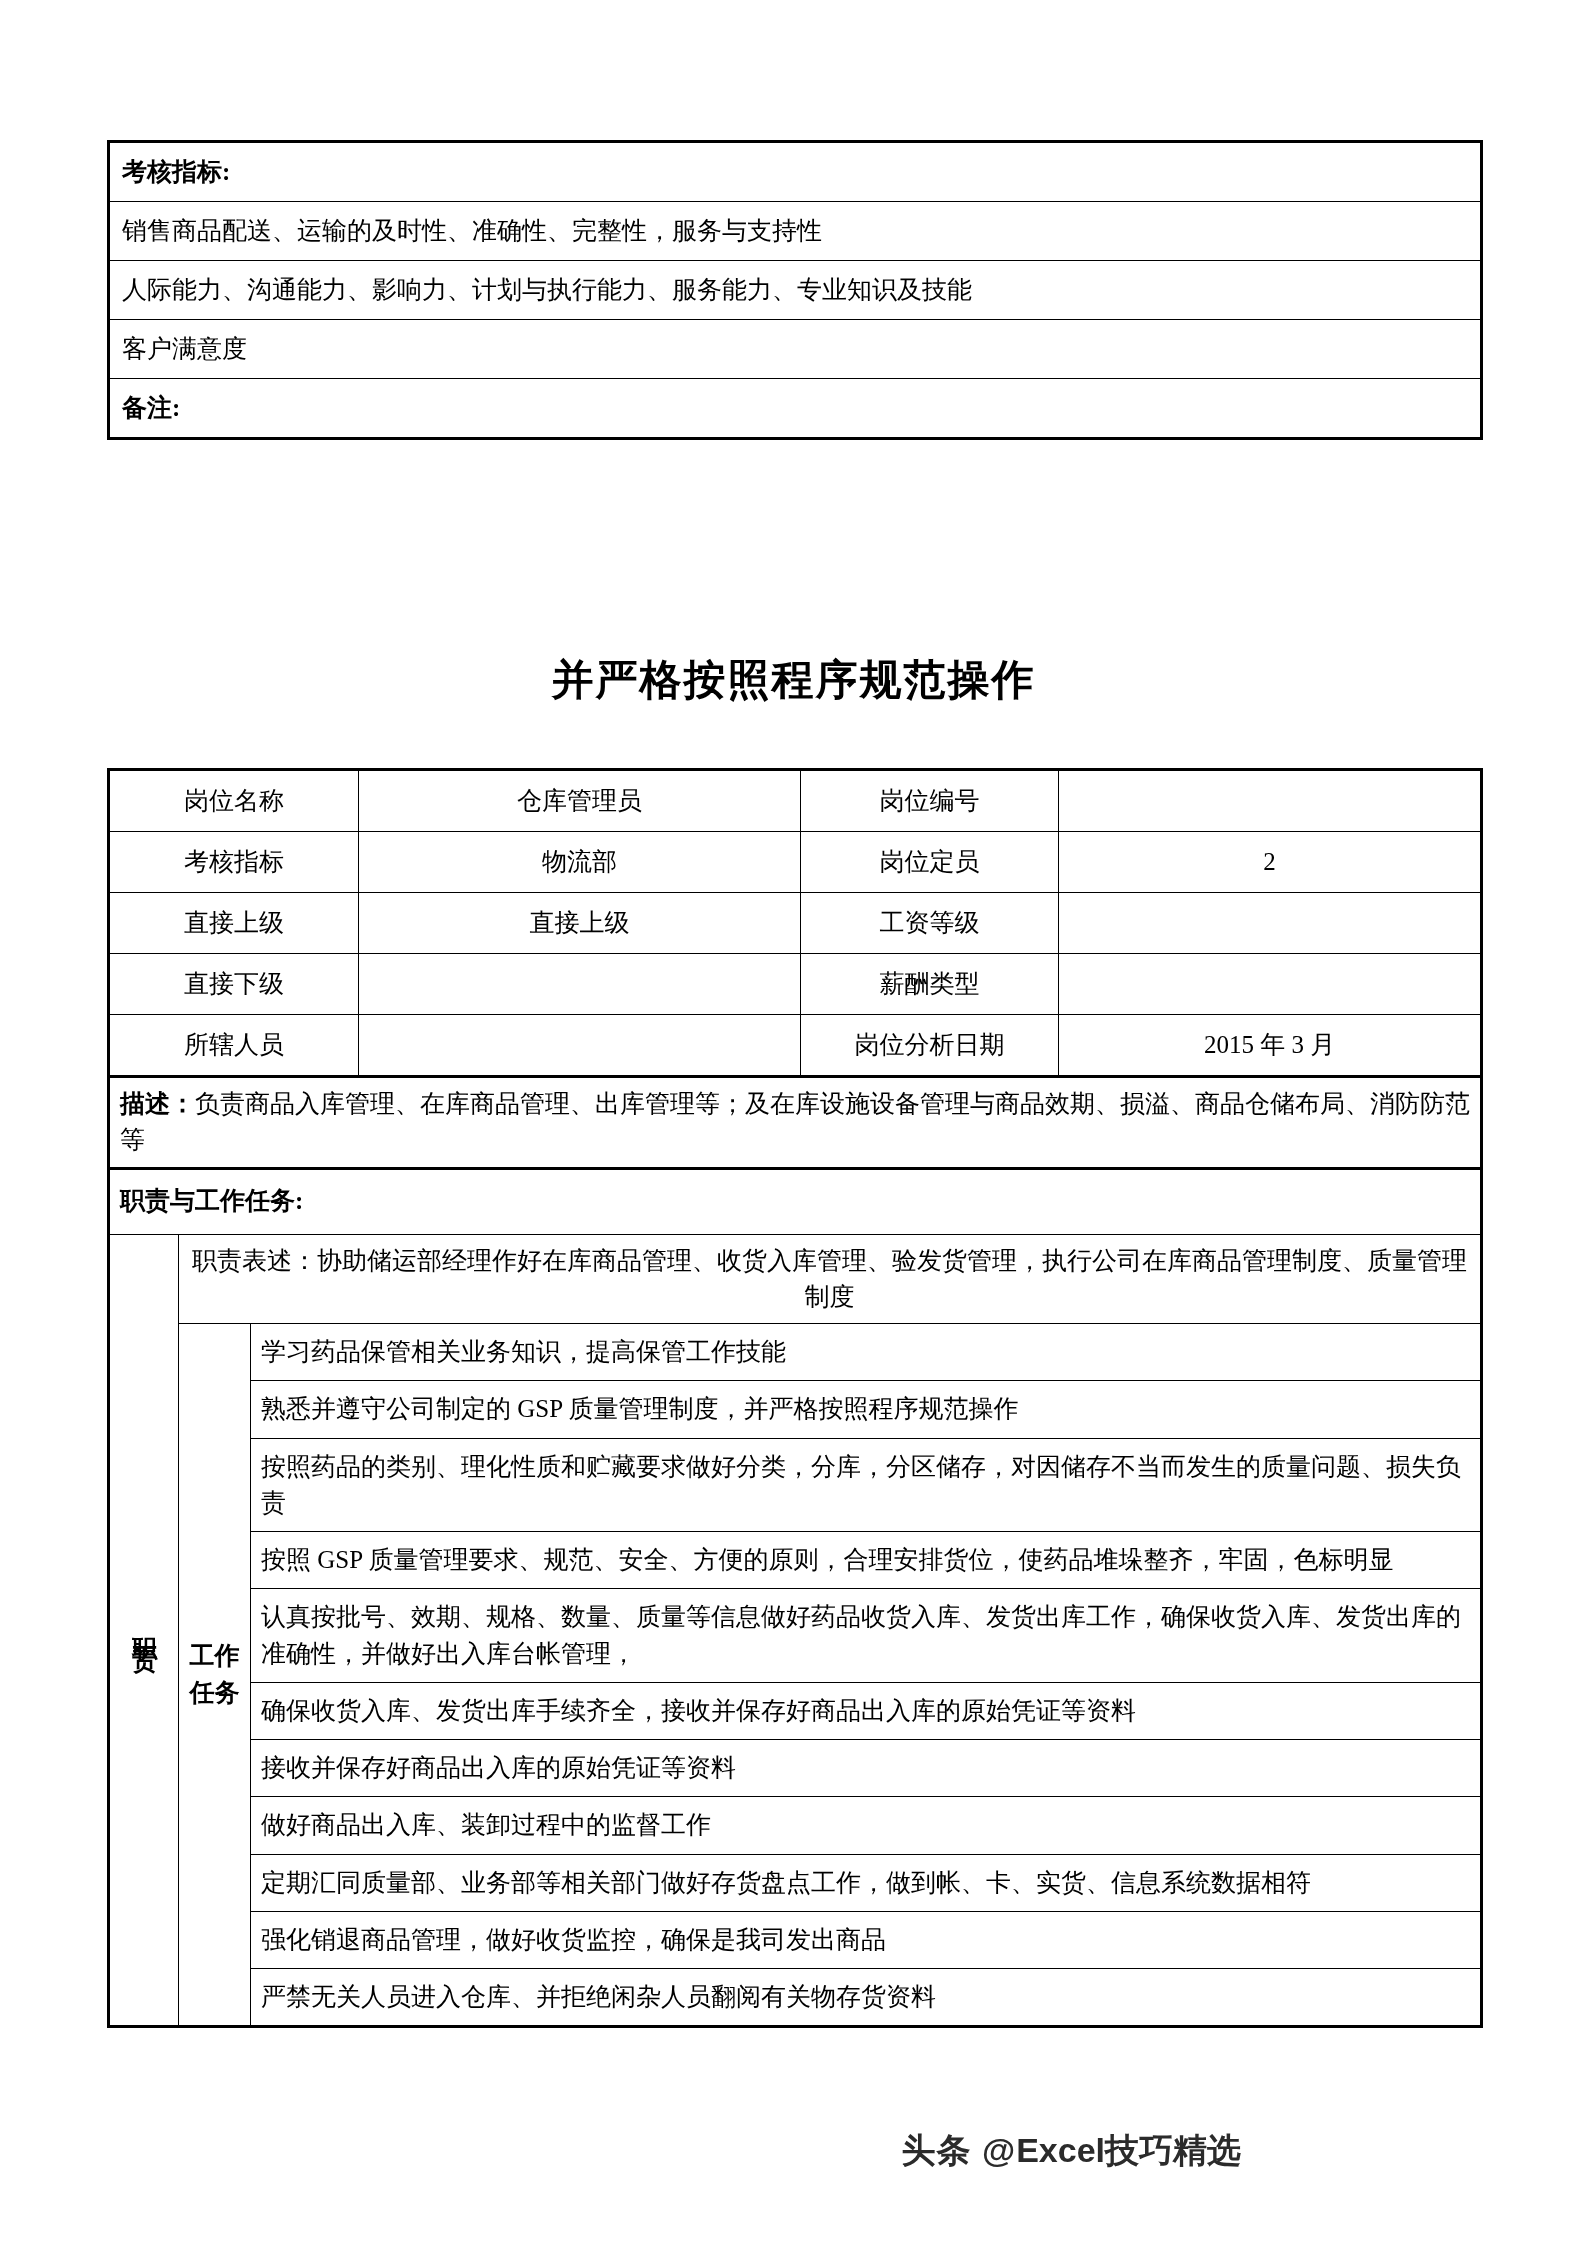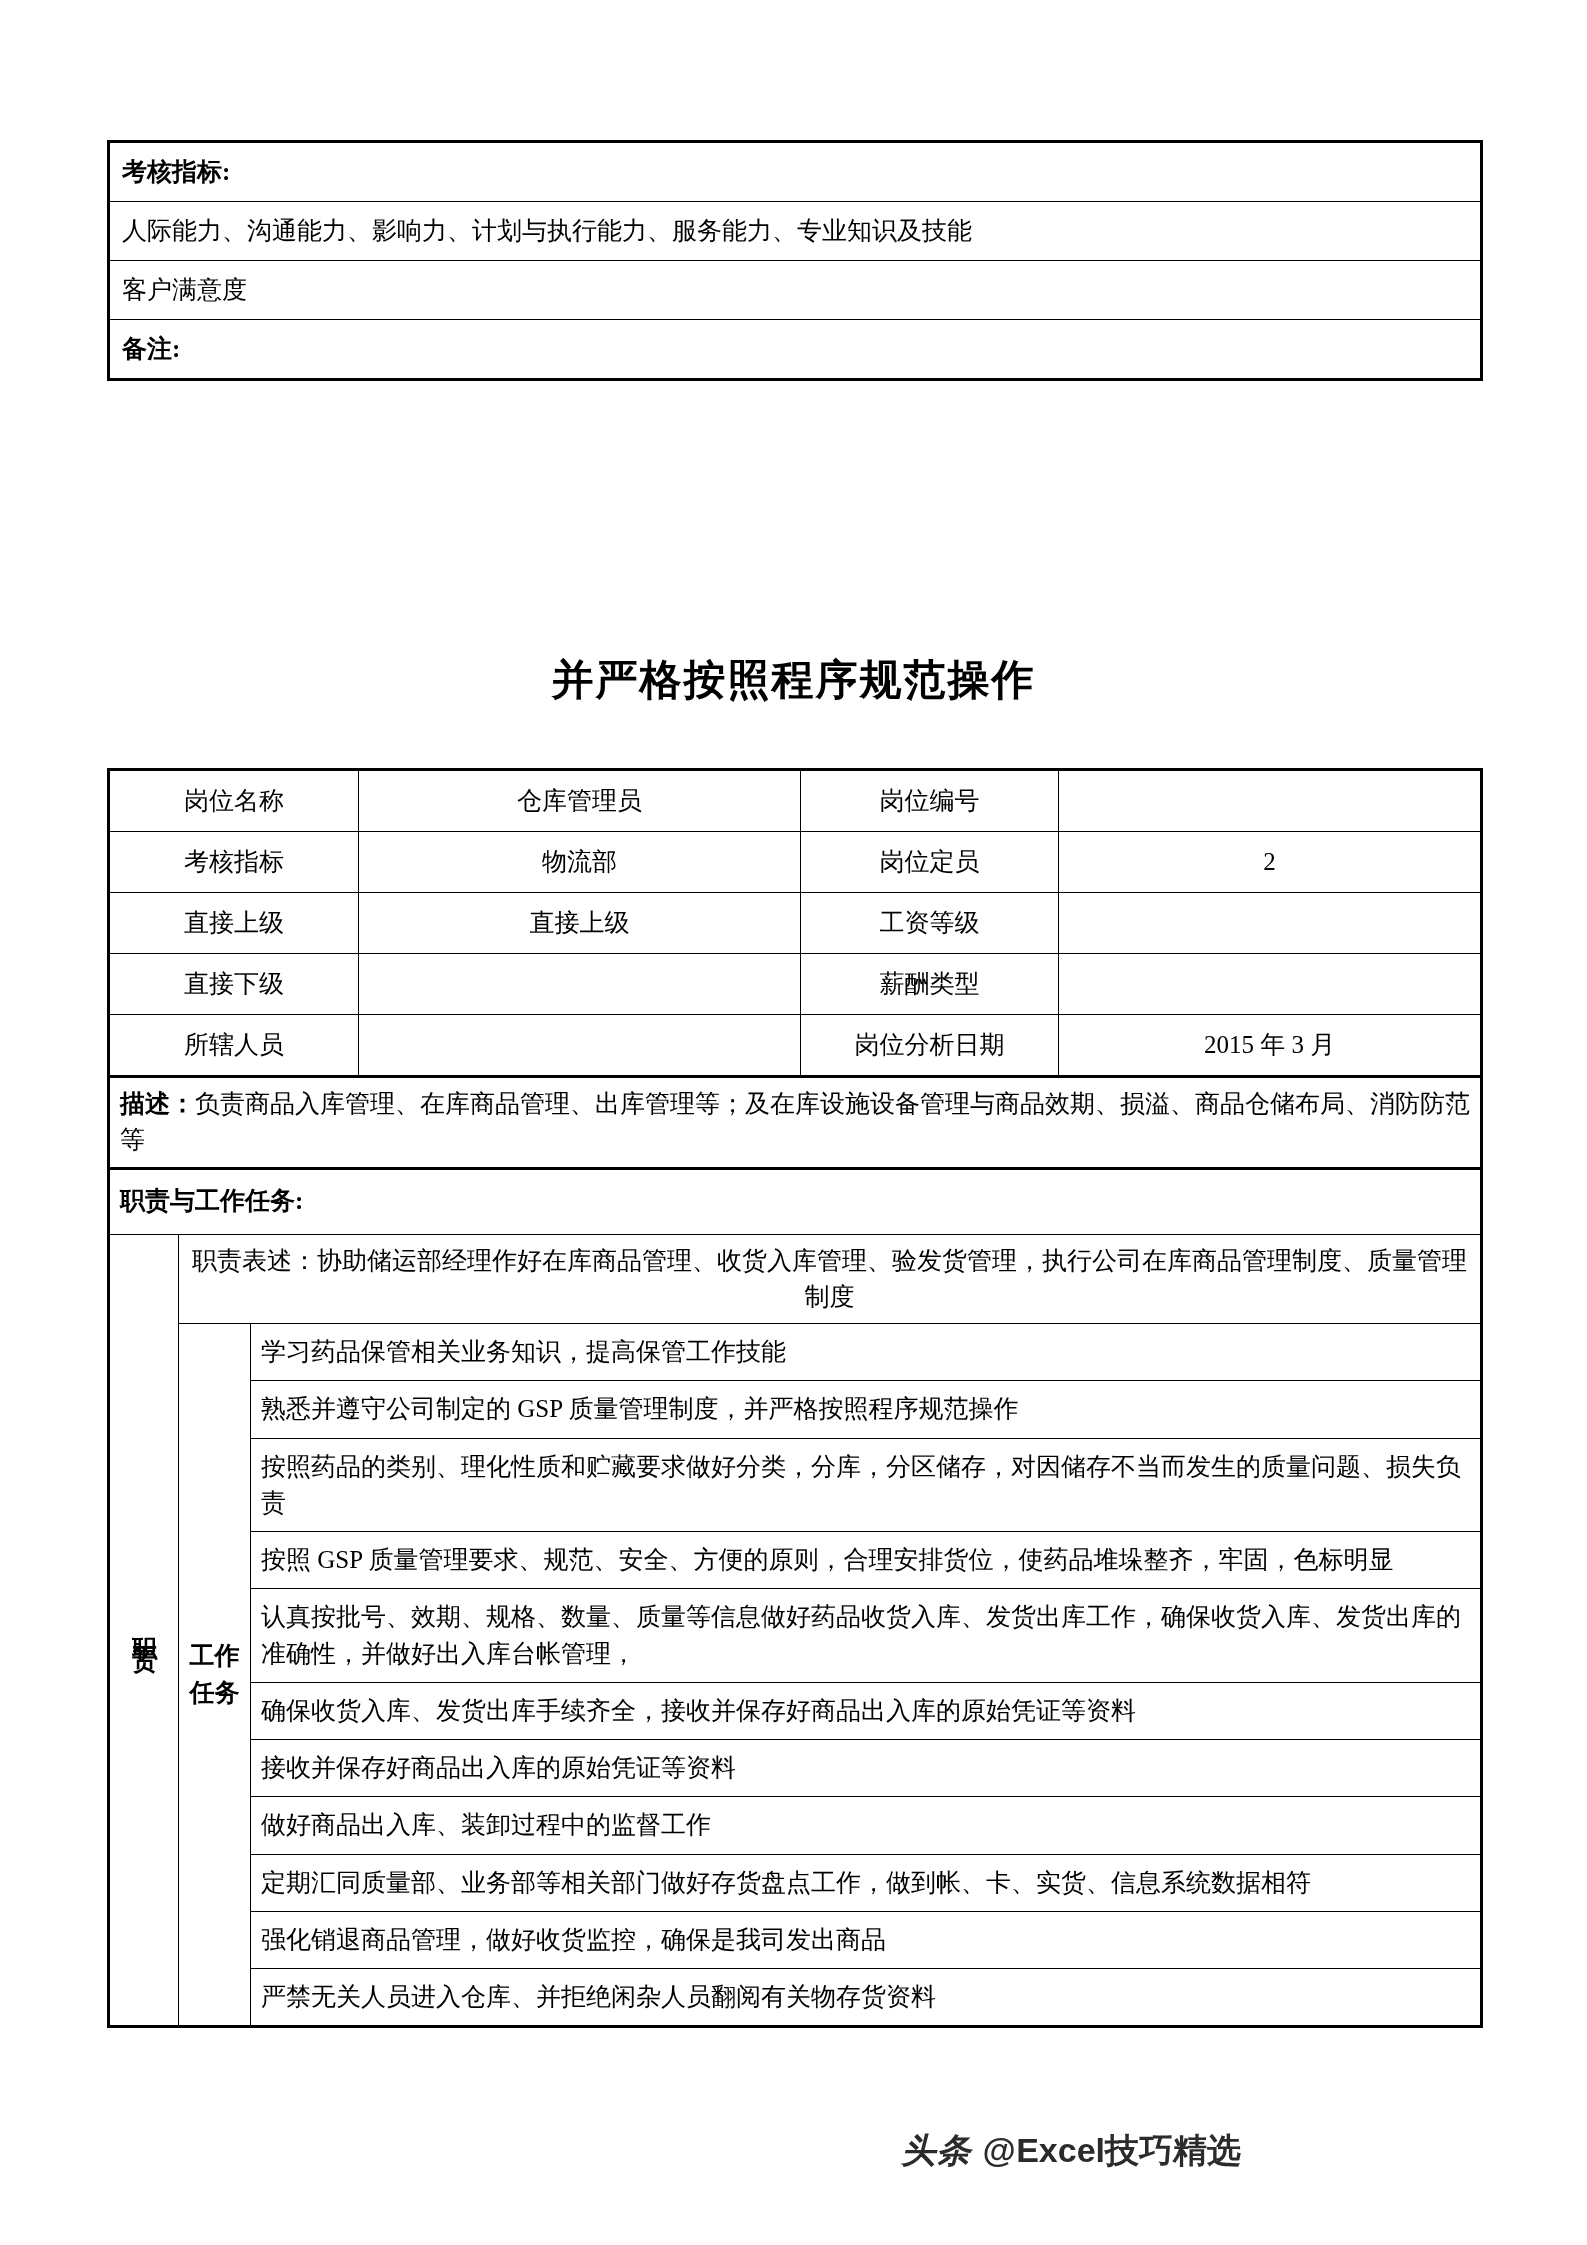--- a/index.html
+++ b/index.html
@@ -142,35 +142,38 @@
   #footer-watermark {
     position: absolute;
     right: 86px;
     top: 2128px;
     font-size: 34px;
     font-weight: bold;
     color: #2b2b2b;
     font-family: "Liberation Sans", "DejaVu Sans", sans-serif;
     white-space: nowrap;
   }
-  #footer-watermark .wm-head { letter-spacing: 1px; font-style: italic; }
+  #footer-watermark .wm-head { letter-spacing: 1px; }
 </style>
 </head>
 <body>
 
 <div class="page">
 
   <div id="kpi-table-wrap">
     <table id="kpi-table">
       <colgroup>
           <col style="width:1373px">
         </colgroup>
       <tbody>
         <tr>
           <td class="bold-label">考核指标:</td>
+        </tr>
+        <tr>
+          <td>销售商品配送、运输的及时性、准确性、完整性，服务与支持性</td>
         </tr>
         <tr>
           <td>人际能力、沟通能力、影响力、计划与执行能力、服务能力、专业知识及技能</td>
         </tr>
         <tr>
           <td>客户满意度</td>
         </tr>
         <tr>
           <td class="bold-label">备注:</td>
         </tr>

